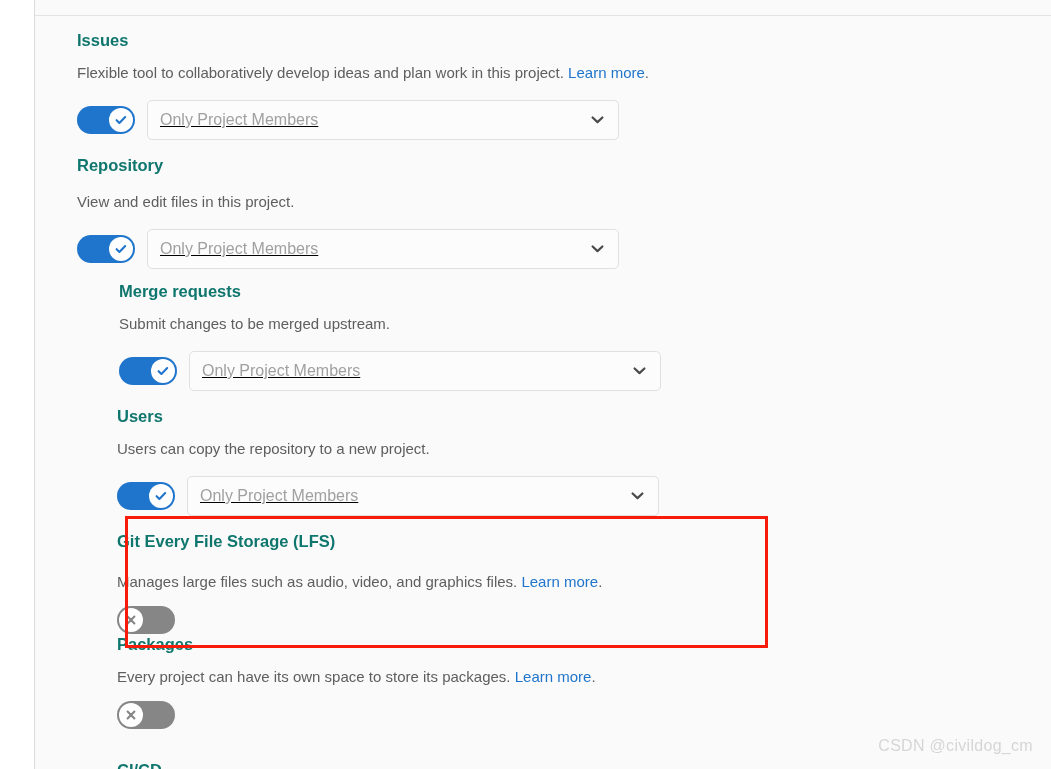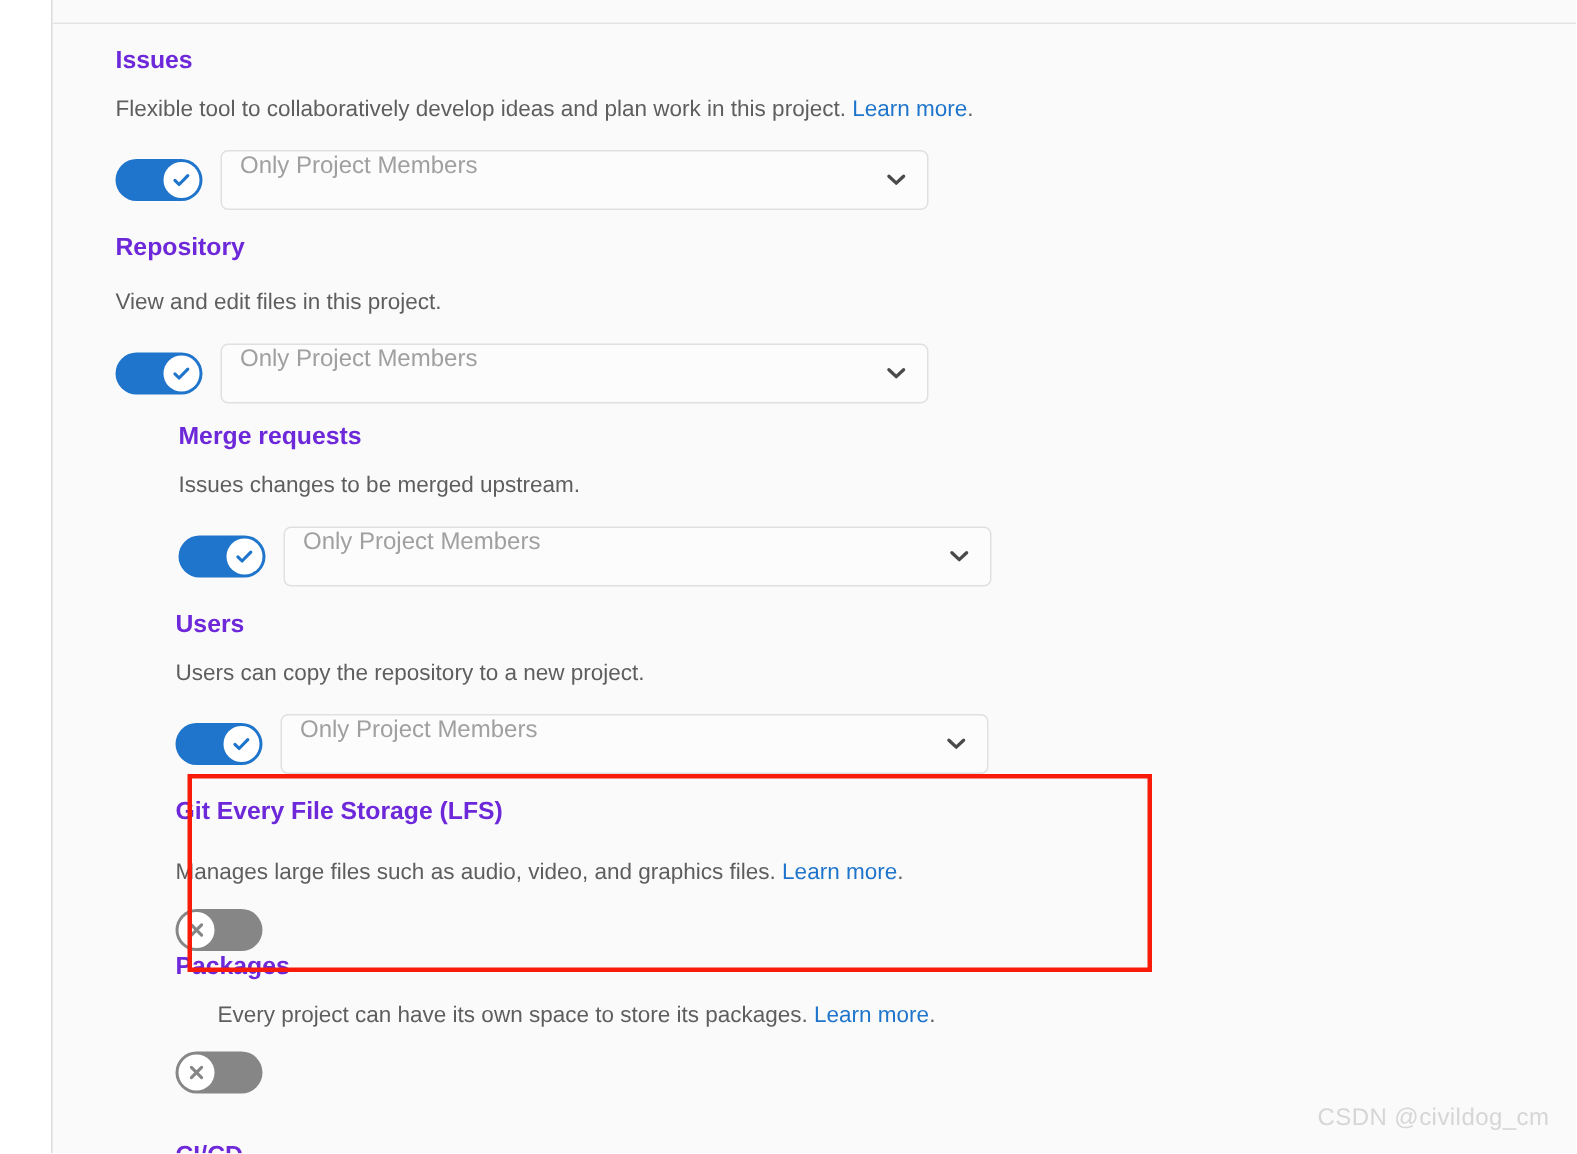--- a/index.html
+++ b/index.html
@@ -43,21 +43,21 @@
     overflow: hidden;
   }
 
   .content { position: absolute; left: 0; top: 0; width: 1017px; }
 
   
   .section { position: absolute; }
   .sec-title {
     font-size: 16.5px;
     font-weight: bold;
-    color: #6d28d9;
+    color: #0f766e;
     line-height: 20px;
     white-space: nowrap;
   }
   .sec-desc {
     font-size: 15px;
     color: #5e5e5e;
     line-height: 20px;
     white-space: nowrap;
   }
   .sec-desc a, .learn {
@@ -93,21 +93,23 @@
   .knob svg { display: block; }
 
   
   .select {
     position: relative;
     height: 40px;
     background: #fcfcfc;
     border: 1px solid #e0e0e0;
     border-radius: 5px;
     display: flex;
+    align-items: center;
     padding: 0 12px;
+    text-decoration: underline;
   }
   .select .val {
     font-size: 16px;
     color: #a0a0a0;
     line-height: 20px;
     white-space: nowrap;
   }
   .select .chev {
     position: absolute;
     right: 14px; top: 50%;
@@ -190,21 +192,21 @@
               <svg width="13" height="9" viewBox="0 0 13 9" aria-hidden="true">
                 <path d="M1.6 2 L6.5 6.6 L11.4 2" fill="none" stroke="#4a4a4a" stroke-width="2.2" stroke-linecap="round" stroke-linejoin="round"></path>
               </svg>
             </span>
           </div>
         </div>
       </div>
 
       <div class="section" style="left:84px; top:281px; width:620px;">
         <div class="sec-title">Merge requests</div>
-        <div class="sec-desc" style="margin-top:13px;">Issues changes to be merged upstream.</div>
+        <div class="sec-desc" style="margin-top:13px;">Submit changes to be merged upstream.</div>
         <div class="row" style="margin-top:17px;">
           <div class="toggle on">
             <span class="knob">
               <svg width="14" height="14" viewBox="0 0 14 14" aria-hidden="true">
                 <path d="M2.6 7.2 L5.4 10 L11.2 4.1" fill="none" stroke="#1f75cb" stroke-width="2.1" stroke-linecap="round" stroke-linejoin="round"></path>
               </svg>
             </span>
           </div>
           <div class="select" style="width:472px; margin-left:12px;">
             <span class="val">Only Project Members</span>
@@ -251,21 +253,21 @@
               <svg width="14" height="14" viewBox="0 0 14 14" aria-hidden="true">
                 <path d="M3.6 3.6 L10.4 10.4 M10.4 3.6 L3.6 10.4" fill="none" stroke="#868686" stroke-width="2.1" stroke-linecap="round"></path>
               </svg>
             </span>
           </div>
         </div>
       </div>
 
       <div class="section" style="left:82px; top:634px; width:640px;">
         <div class="sec-title">Packages</div>
-        <div class="sec-desc" style="margin-top:13px;margin-left:28px;">
+        <div class="sec-desc" style="margin-top:13px;">
           <span>Every project can have its own space to store its packages.</span>
           <a class="learn" href="#">Learn more</a><span>.</span>
         </div>
         <div class="row" style="margin-top:14px;">
           <div class="toggle off">
             <span class="knob">
               <svg width="14" height="14" viewBox="0 0 14 14" aria-hidden="true">
                 <path d="M3.6 3.6 L10.4 10.4 M10.4 3.6 L3.6 10.4" fill="none" stroke="#868686" stroke-width="2.1" stroke-linecap="round"></path>
               </svg>
             </span>

